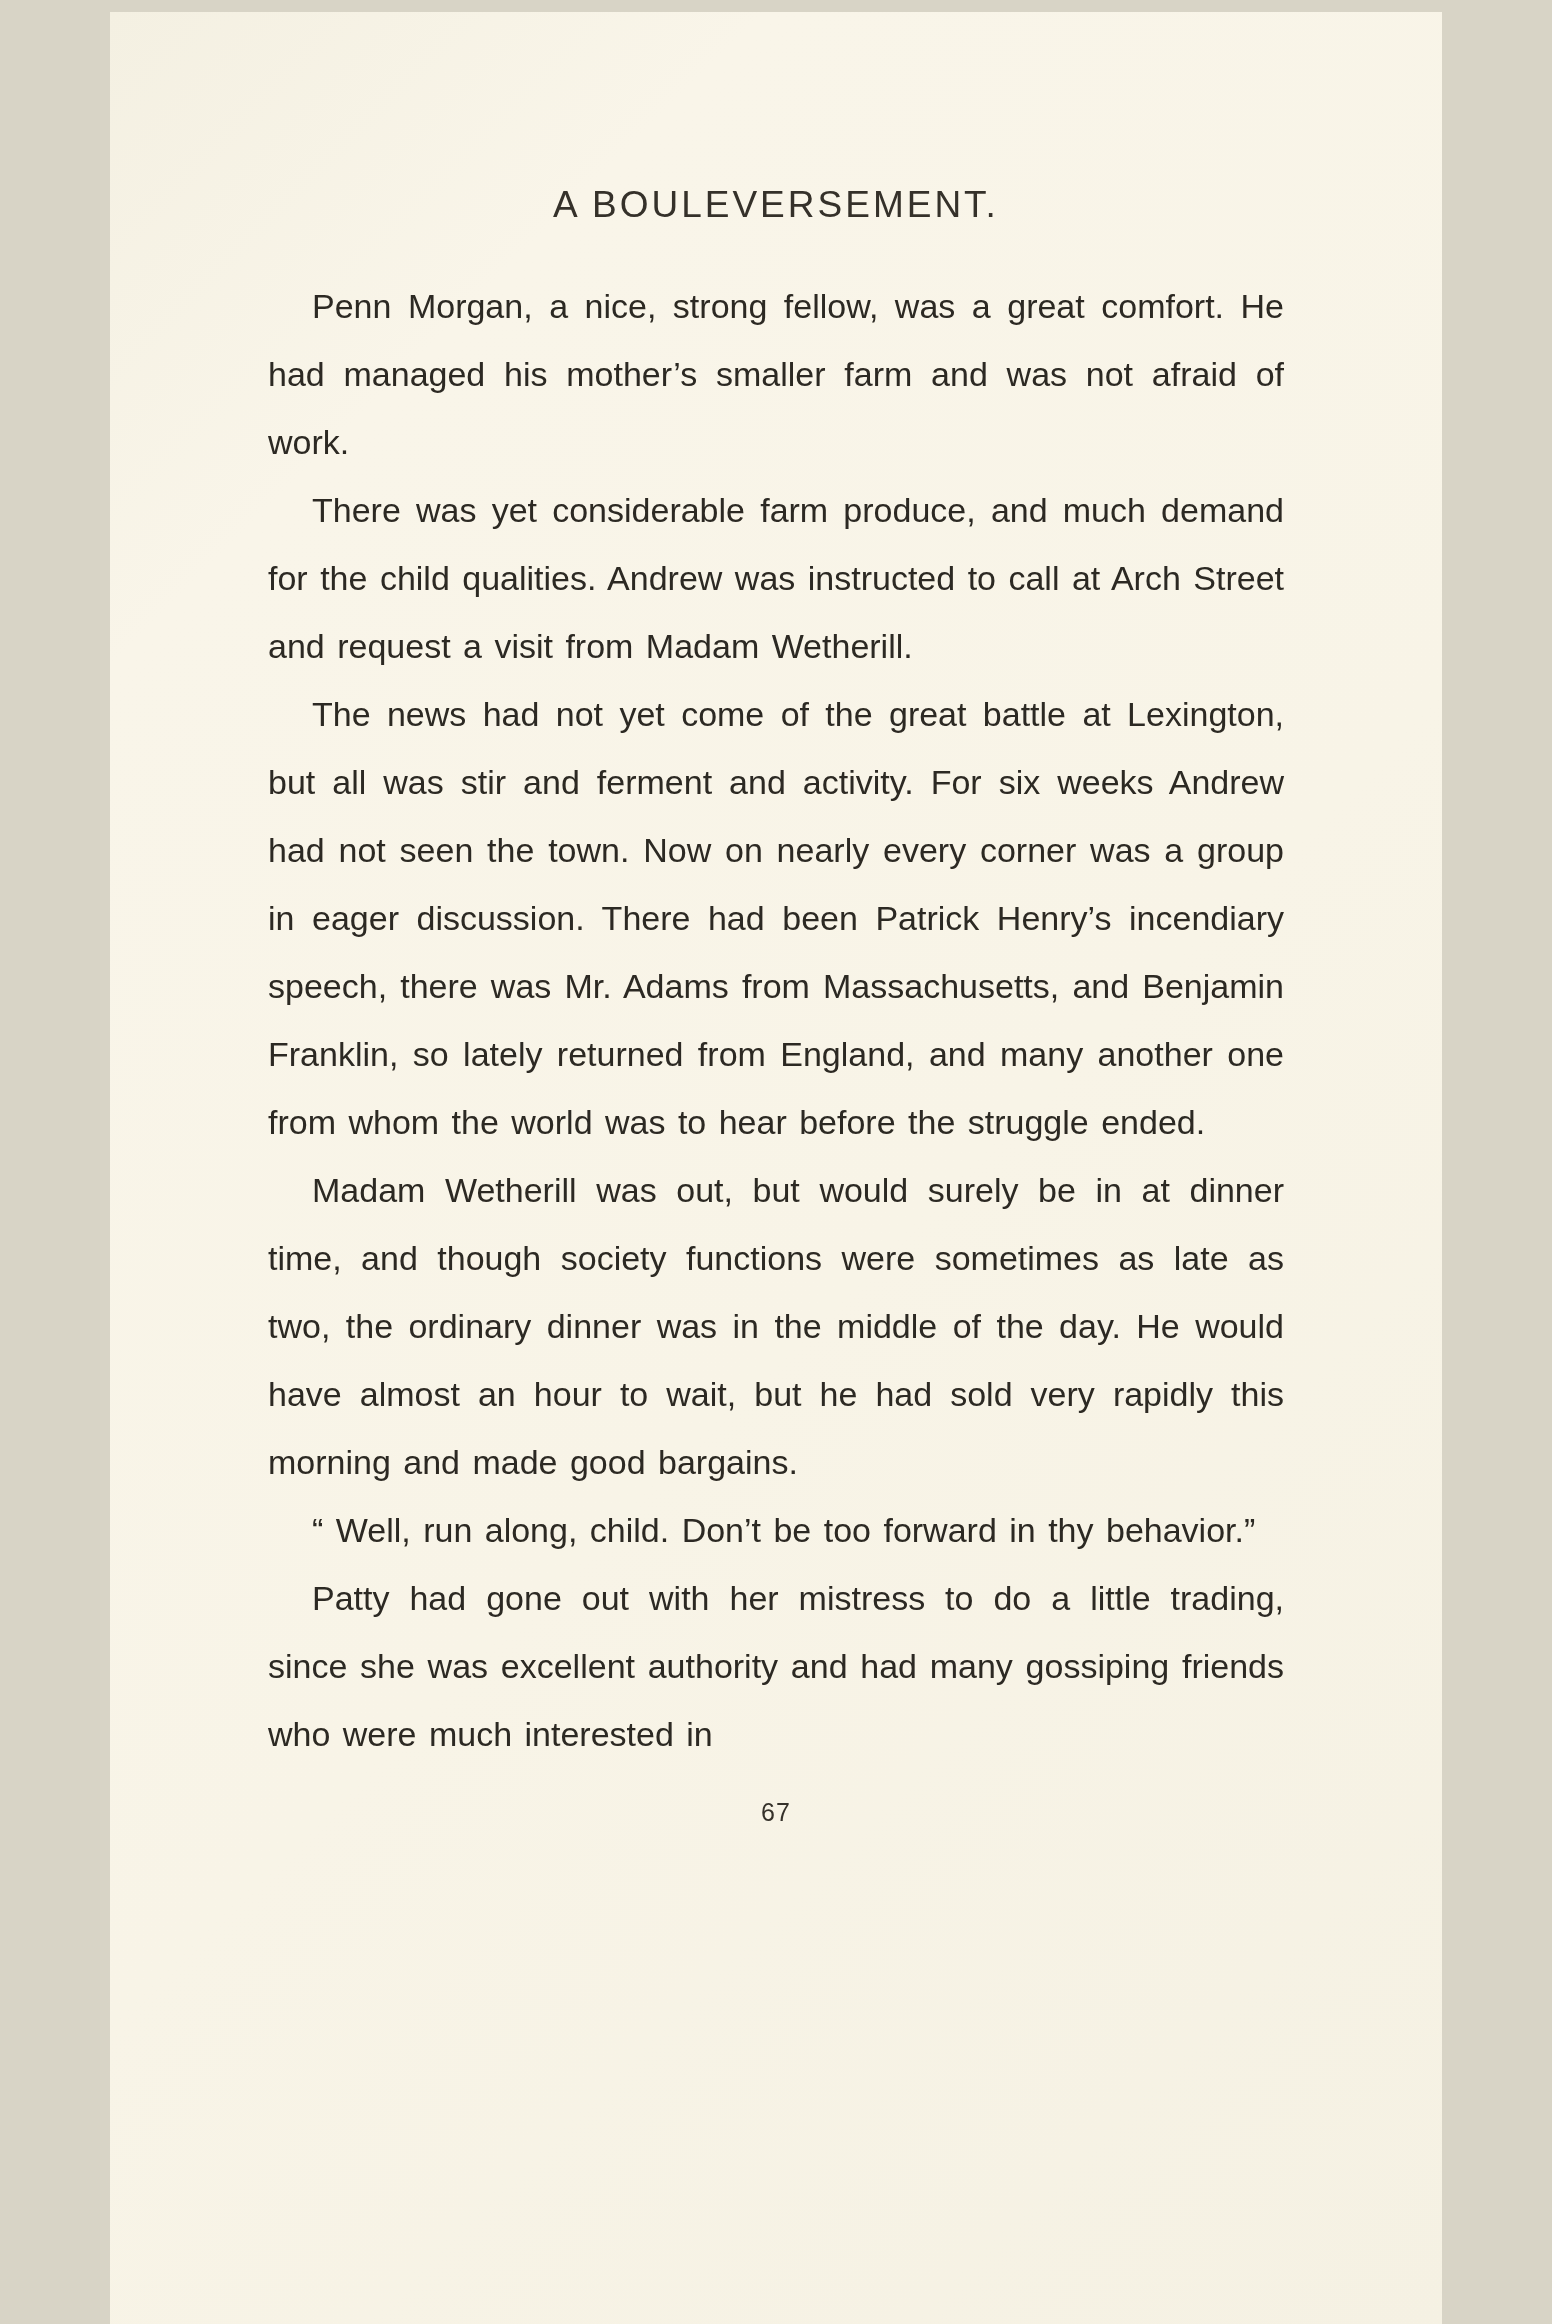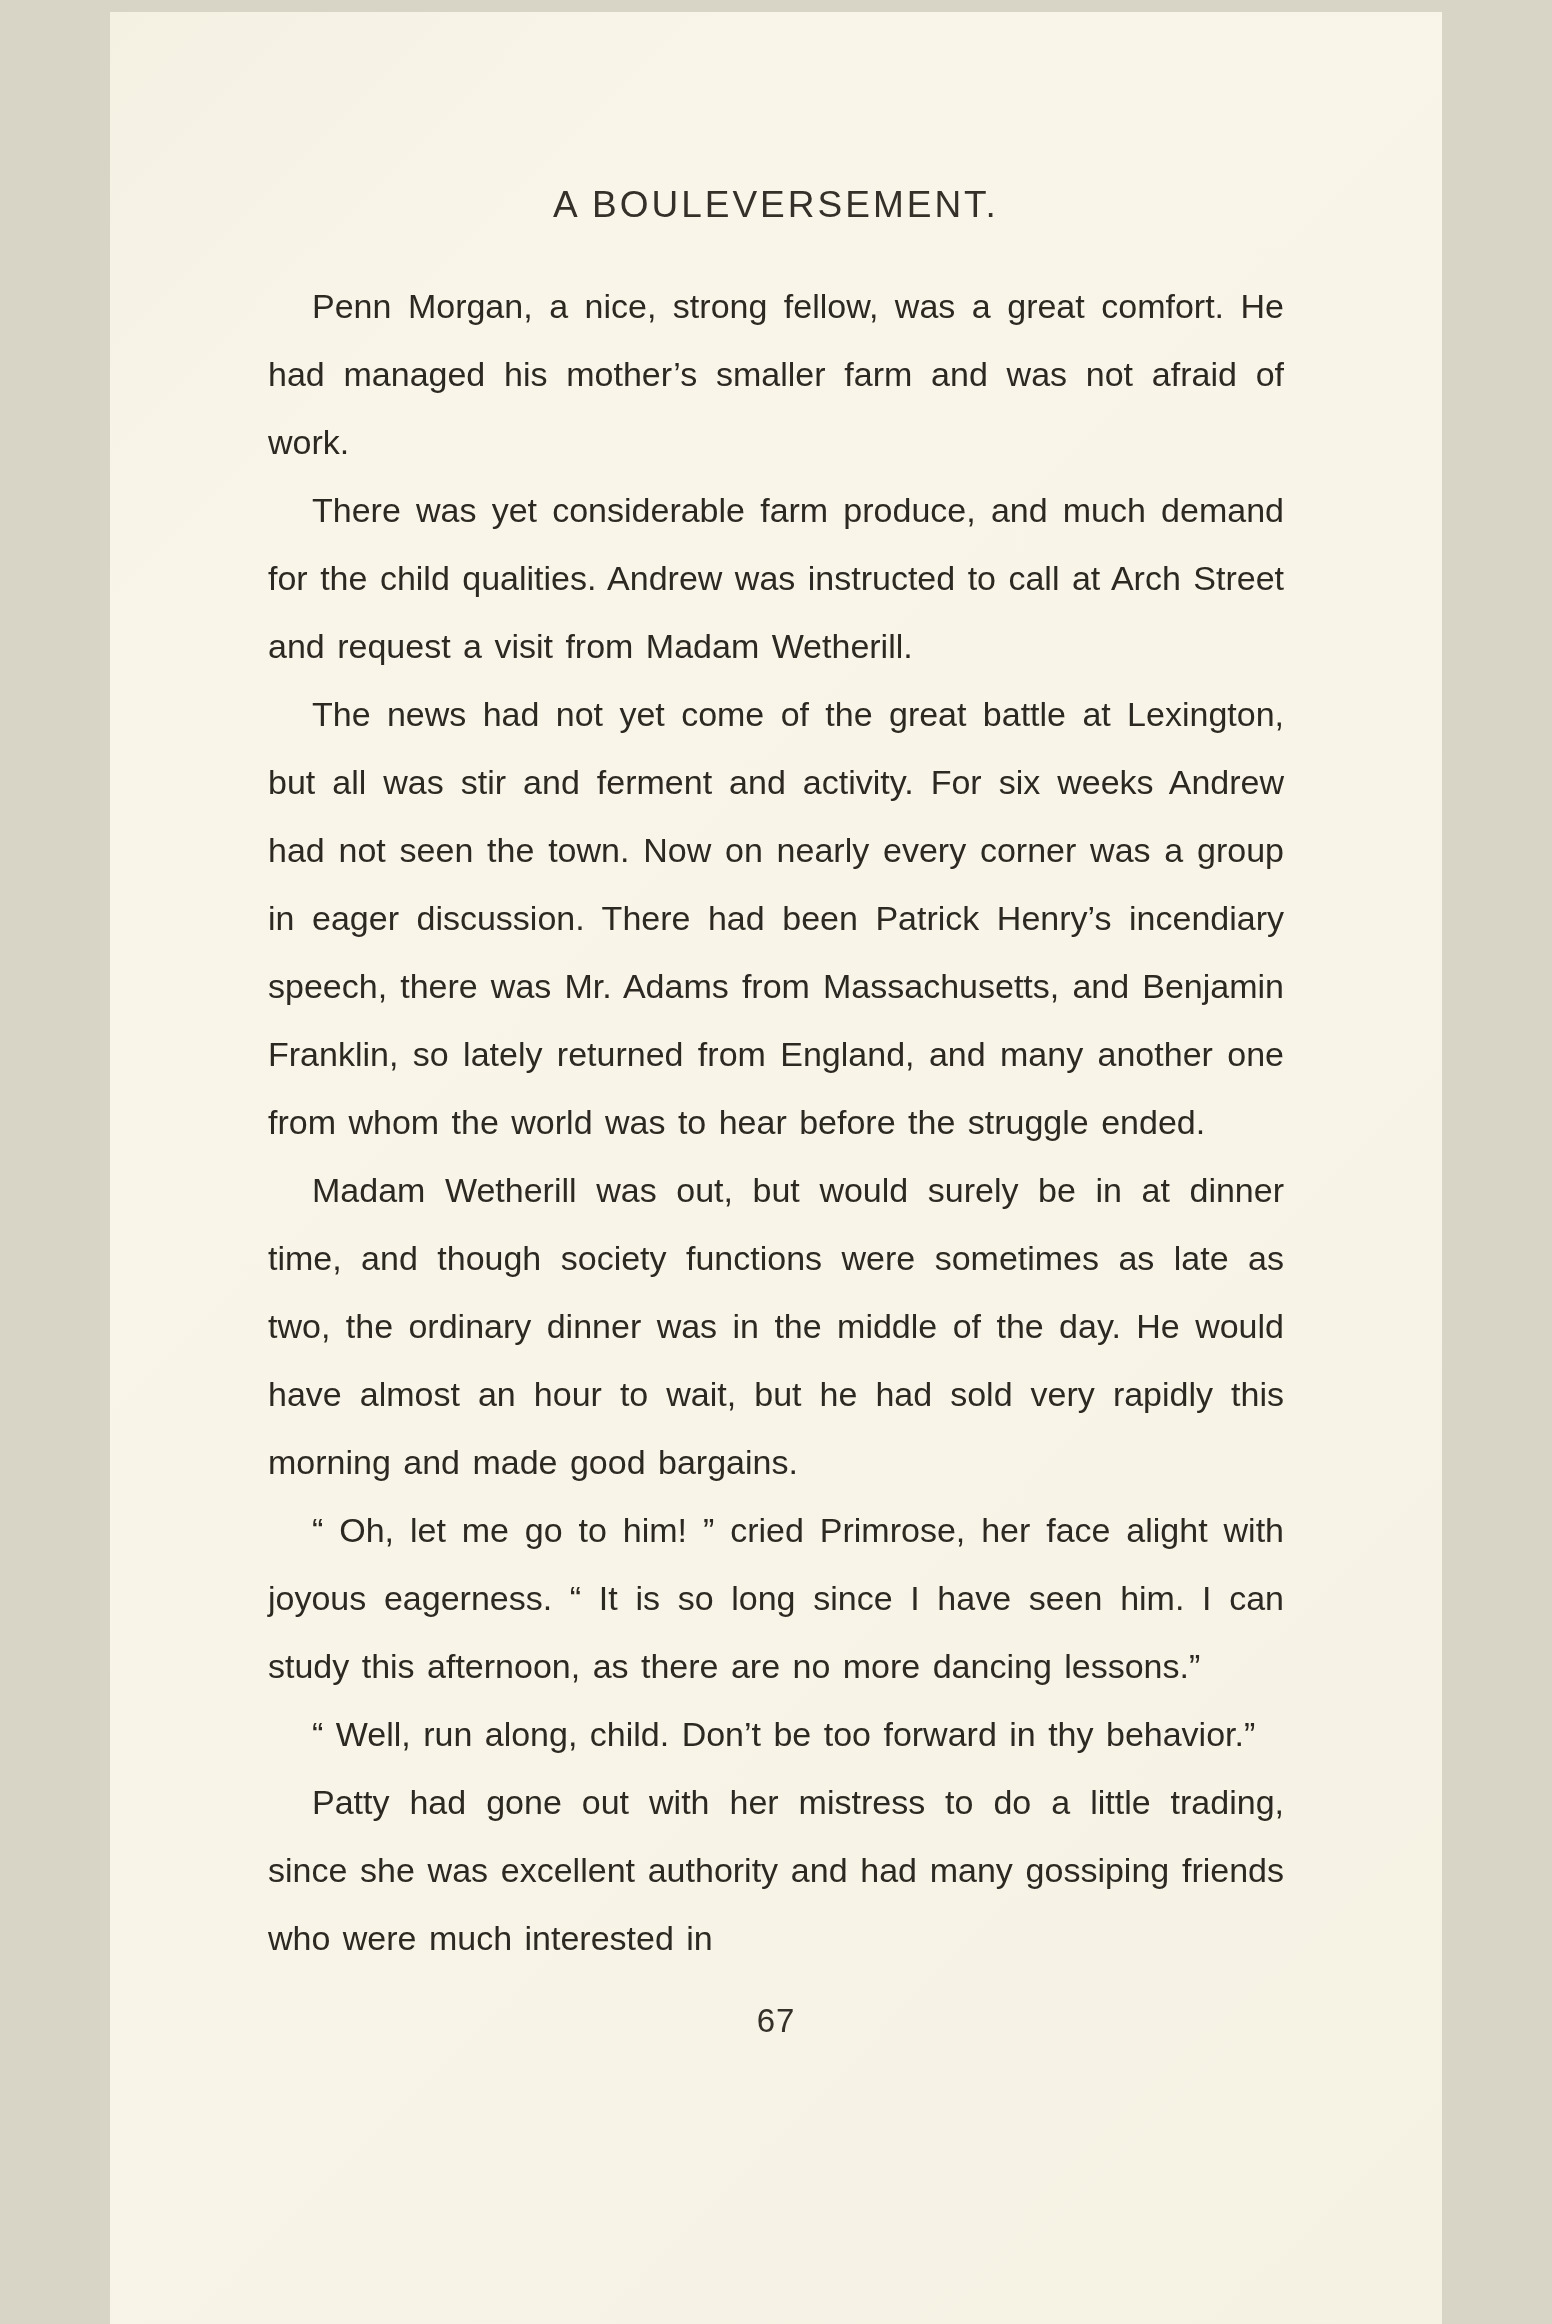--- a/index.html
+++ b/index.html
@@ -35,38 +35,37 @@
     margin: 0;
     font-size: 34px;
     line-height: 68px;
     text-align: justify;
     text-indent: 44px;
     word-spacing: 3px;
     color: #2c2923;
   }
   .folio {
     text-align: center;
-    font-size: 33px;
+    font-size: 25px;
     margin-top: 30px;
     letter-spacing: 1px;
     color: #35312a;
   }
 </style>
 </head>
 <body>
 
 <div class="scan-page">
   <div class="text-block">
     <h1 class="chapter-title">A BOULEVERSEMENT.</h1>
 
     <div class="body-copy">
       <p>Penn Morgan, a nice, strong fellow, was a great comfort.  He had managed his mother’s smaller farm and was not afraid of work.</p>
       <p>There was yet considerable farm produce, and much demand for the child qualities.  Andrew was instructed to call at Arch Street and request a visit from Madam Wetherill.</p>
       <p>The news had not yet come of the great battle at Lexington, but all was stir and ferment and activity. For six weeks Andrew had not seen the town.  Now on nearly every corner was a group in eager discussion.  There had been Patrick Henry’s incendiary speech, there was Mr. Adams from Massachusetts, and Benjamin Franklin, so lately returned from England, and many another one from whom the world was to hear before the struggle ended.</p>
       <p>Madam Wetherill was out, but would surely be in at dinner time, and though society functions were sometimes as late as two, the ordinary dinner was in the middle of the day.  He would have almost an hour to wait, but he had sold very rapidly this morning and made good bargains.</p>
-      <p>“ Oh, let me go to him! ” cried Primrose, her face alight with joyous eagerness.  “ It is so long since I have seen him.  I can study this afternoon, as there are no more dancing lessons.”</p>
       <p>“ Well, run along, child.  Don’t be too forward in thy behavior.”</p>
       <p>Patty had gone out with her mistress to do a little trading, since she was excellent authority and had many gossiping friends who were much interested in</p>
     </div>
 
     <div class="folio">67</div>
   </div>
 </div>
 
 </body></html>

